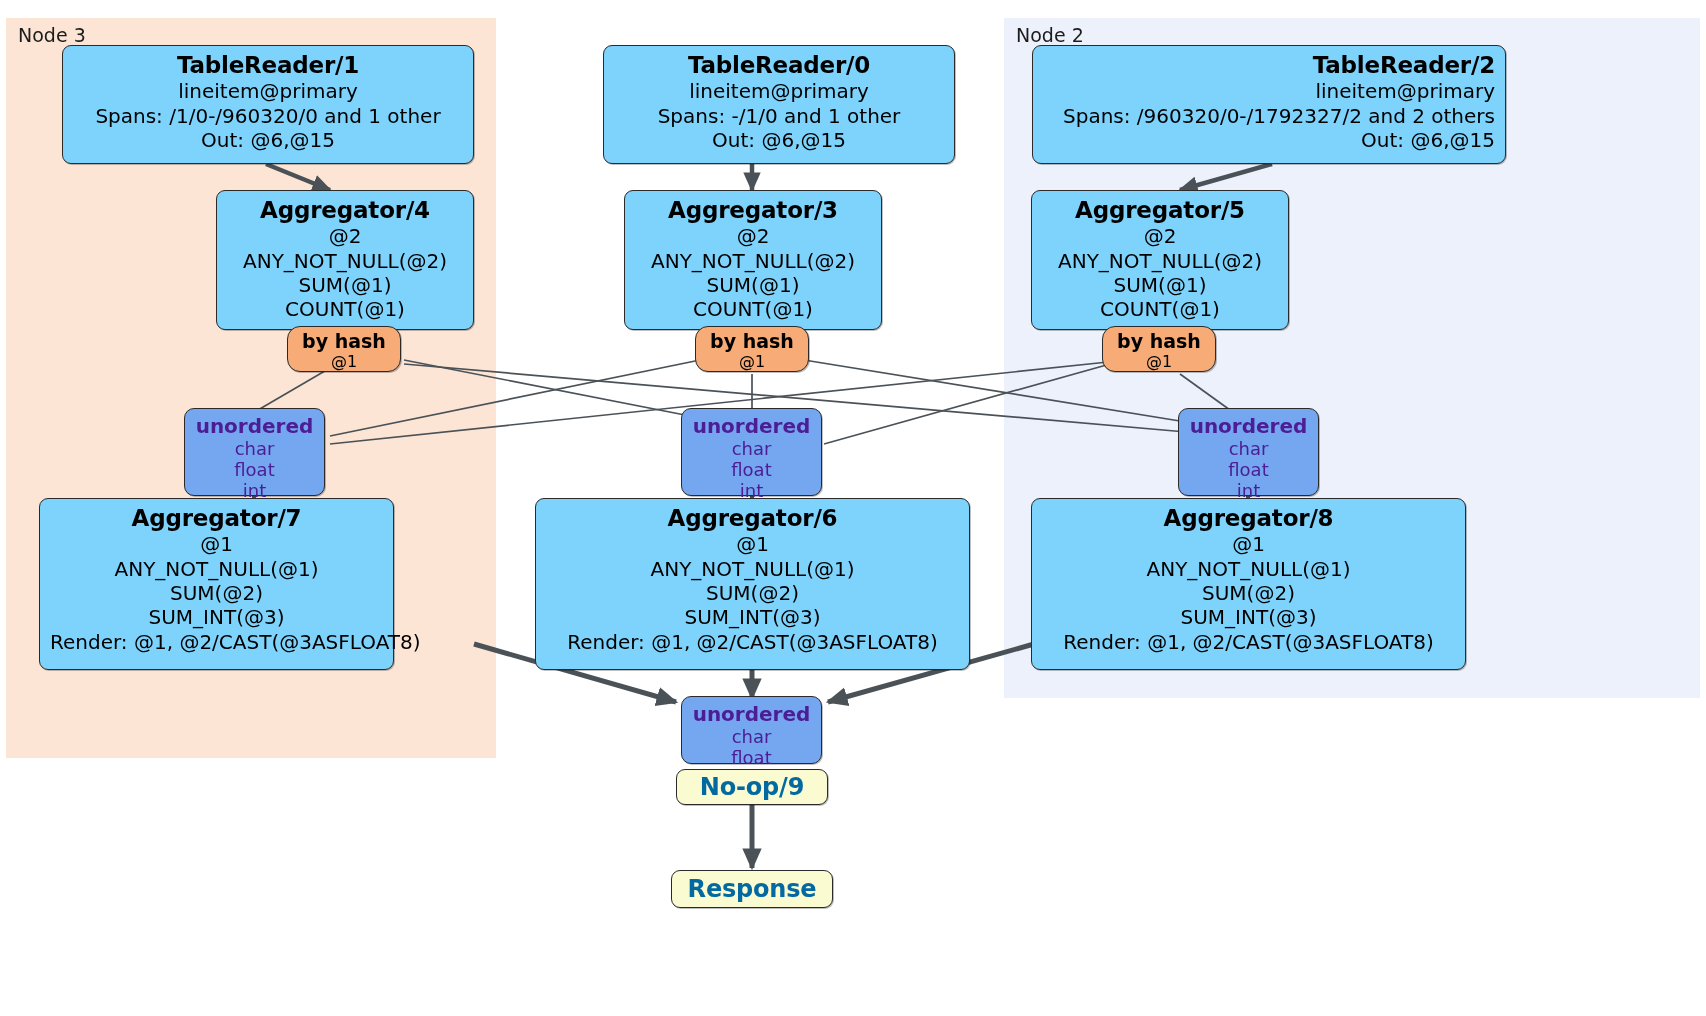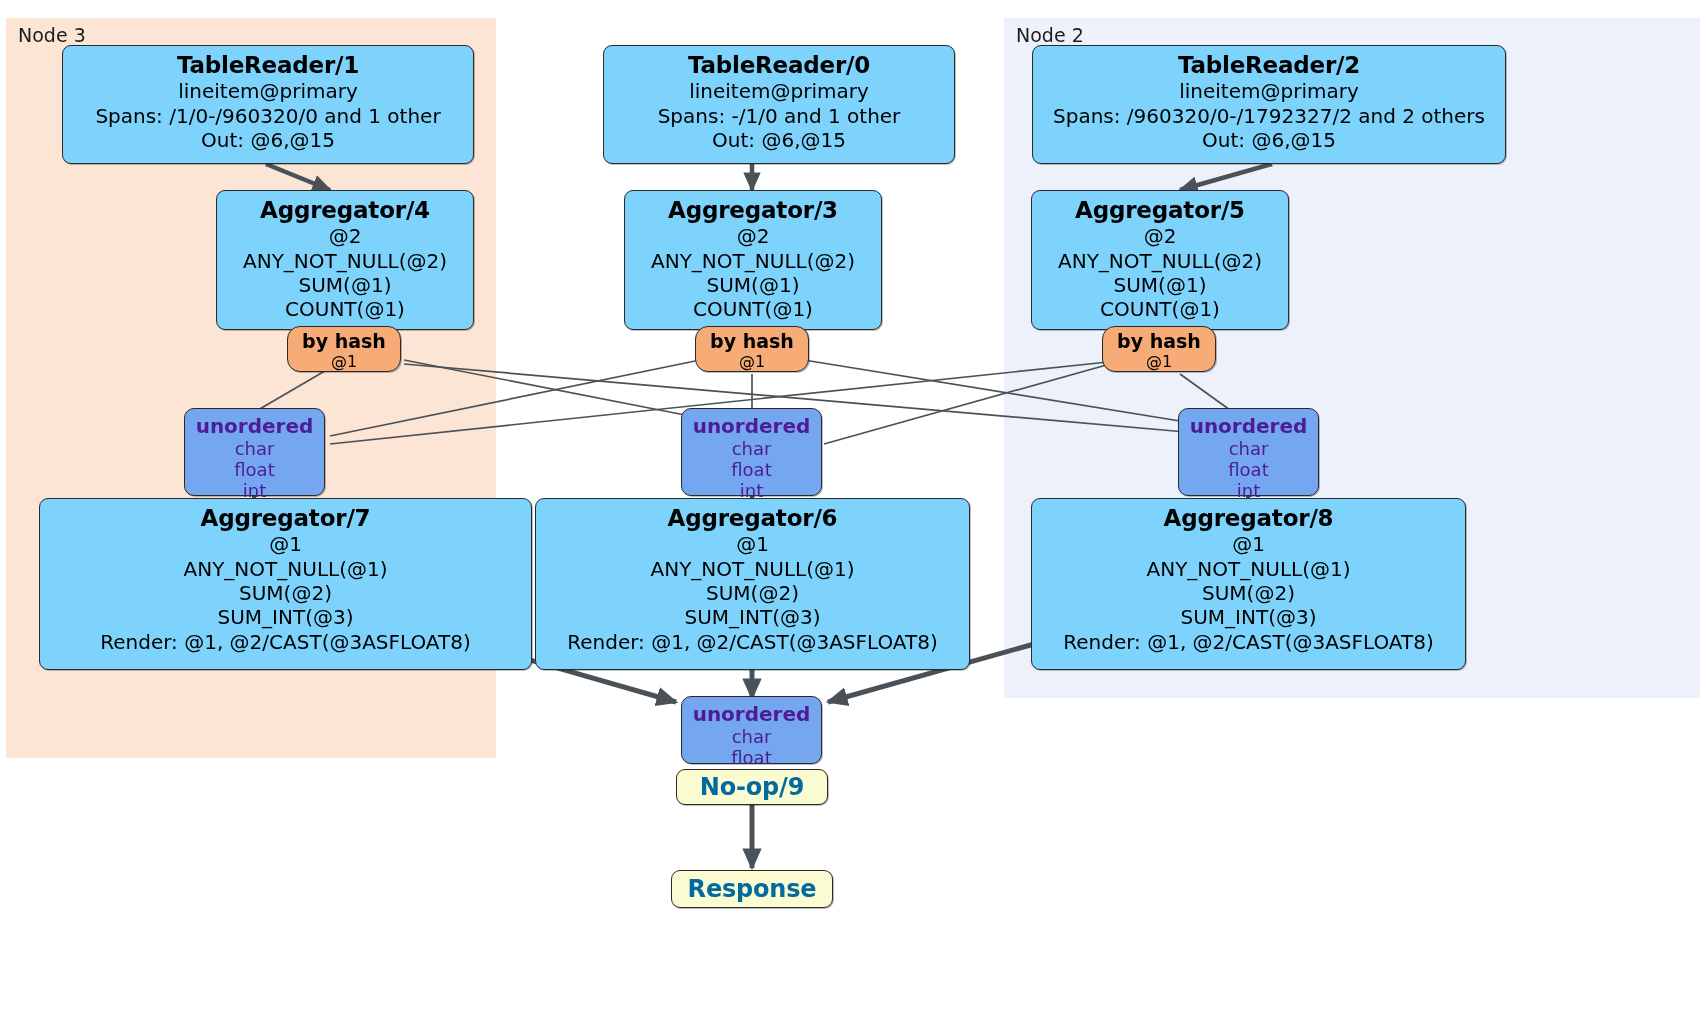--- a/index.html
+++ b/index.html
@@ -215,21 +215,21 @@
     <div class="router-line">@1</div>
   </div>
 
   <div class="sync-box" style="left:184px; top:396px; width:141px; height:88px;">
     <div class="sync-title">unordered</div>
     <div class="sync-line">char</div>
     <div class="sync-line">float</div>
     <div class="sync-line">int</div>
   </div>
 
-  <div class="proc-box" style="left:39px; top:486px; width:493px; height:172px;">
+  <div class="proc-box" style="left:39px; top:486px; width:355px; height:172px;">
     <div class="proc-title">Aggregator/7</div>
     <div class="proc-line">@1</div>
     <div class="proc-line">ANY_NOT_NULL(@1)</div>
     <div class="proc-line">SUM(@2)</div>
     <div class="proc-line">SUM_INT(@3)</div>
     <div class="proc-line">Render: @1, @2/CAST(@3ASFLOAT8)</div>
   </div>
 
   <div class="proc-box" style="left:603px; top:33px; width:352px; height:119px;">
     <div class="proc-title">TableReader/0</div>
@@ -274,21 +274,21 @@
   </div>
 
   <div class="simple-box" style="left:676px; top:757px; width:152px; height:36px;">
     <div class="proc-title">No-op/9</div>
   </div>
 
   <div class="simple-box" style="left:671px; top:858px; width:162px; height:38px;">
     <div class="proc-title">Response</div>
   </div>
 
-  <div class="proc-box" style="left:1032px; top:33px; width:474px; height:119px;">
+  <div class="proc-box" style="left:1032px; top:33px; width:474px; height:119px;text-align:right;">
     <div class="proc-title">TableReader/2</div>
     <div class="proc-line">lineitem@primary</div>
     <div class="proc-line">Spans: /960320/0-/1792327/2 and 2 others</div>
     <div class="proc-line">Out: @6,@15</div>
   </div>
 
   <div class="proc-box" style="left:1031px; top:178px; width:258px; height:140px;">
     <div class="proc-title">Aggregator/5</div>
     <div class="proc-line">@2</div>
     <div class="proc-line">ANY_NOT_NULL(@2)</div>

